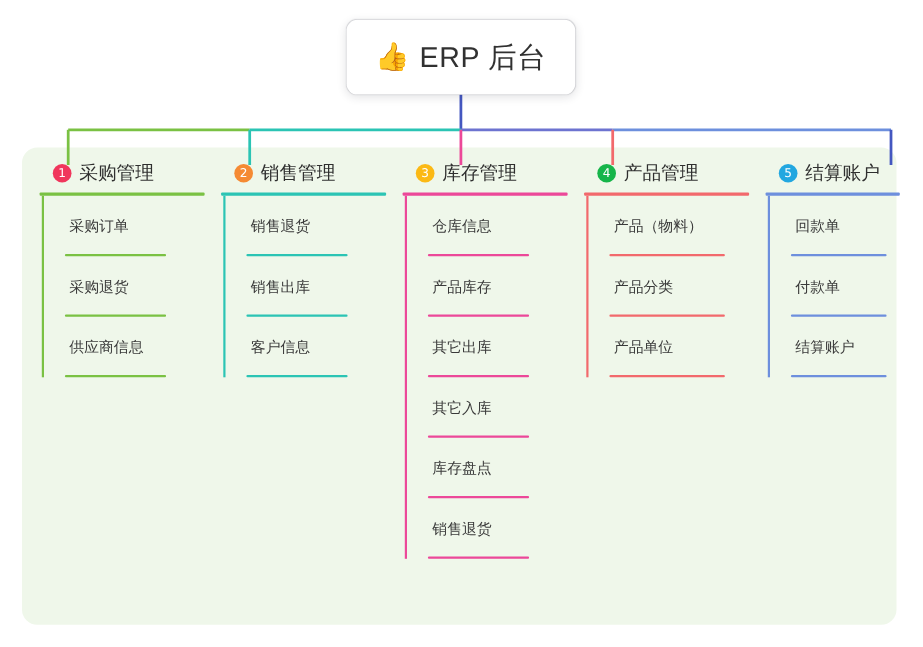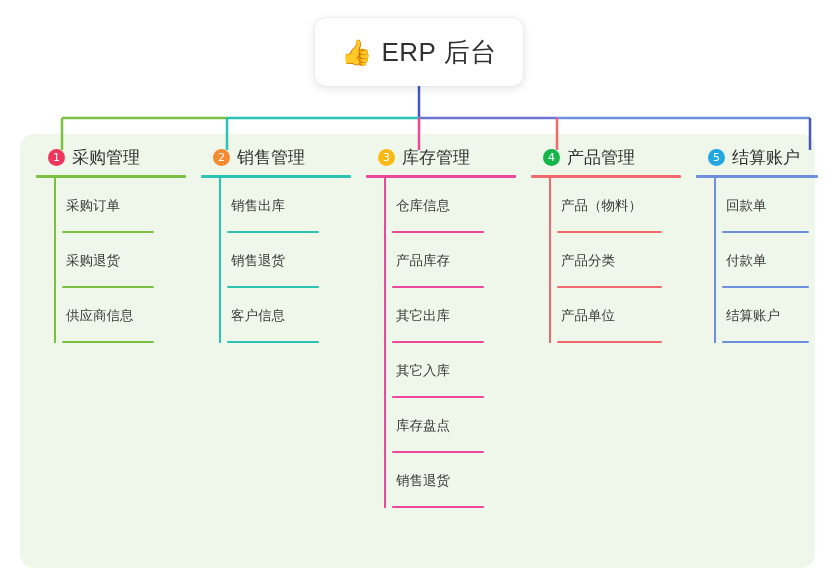--- a/index.html
+++ b/index.html
@@ -100,22 +100,22 @@
   }
   .col-underline {
     height: 3px;
     margin-top: 6px;
     border-radius: 1px;
   }
 
   
   .leaf-wrap {
     position: relative;
-    margin-left: 18px;
-    padding-left: 8px;
+    margin-left: 2px;
+    padding-left: 21px;
   }
   .leaf-spine {
     position: absolute;
     left: 0;
     top: 0;
     bottom: 0;
     width: 2px;
   }
   .leaf {
     height: 55px;
@@ -187,28 +187,28 @@
       </div>
       <div class="column" style="left: 201px; width: 150px;">
         <div class="col-header">
           <span class="badge" style="background: rgb(245, 138, 51);">2</span>
           <span class="col-title">销售管理</span>
         </div>
         <div class="col-underline" style="background: rgb(43, 196, 180); width: 150px;"></div>
         <div class="leaf-wrap">
           <div class="leaf-spine" style="background: rgb(43, 196, 180);"></div>
           <div class="leaf">
+            <span class="leaf-label">销售退货</span>
+            <div class="leaf-rule" style="background: rgb(43, 196, 180); width: 92px;"></div>
+          </div>
+          <div class="leaf">
             <span class="leaf-label">销售出库</span>
             <div class="leaf-rule" style="background: rgb(43, 196, 180); width: 92px;"></div>
           </div>
           <div class="leaf">
-            <span class="leaf-label">销售退货</span>
-            <div class="leaf-rule" style="background: rgb(43, 196, 180); width: 92px;"></div>
-          </div>
-          <div class="leaf">
             <span class="leaf-label">客户信息</span>
             <div class="leaf-rule" style="background: rgb(43, 196, 180); width: 92px;"></div>
           </div>
         </div>
       </div>
       <div class="column" style="left: 366px; width: 150px;">
         <div class="col-header">
           <span class="badge" style="background: rgb(251, 185, 21);">3</span>
           <span class="col-title">库存管理</span>
         </div>

